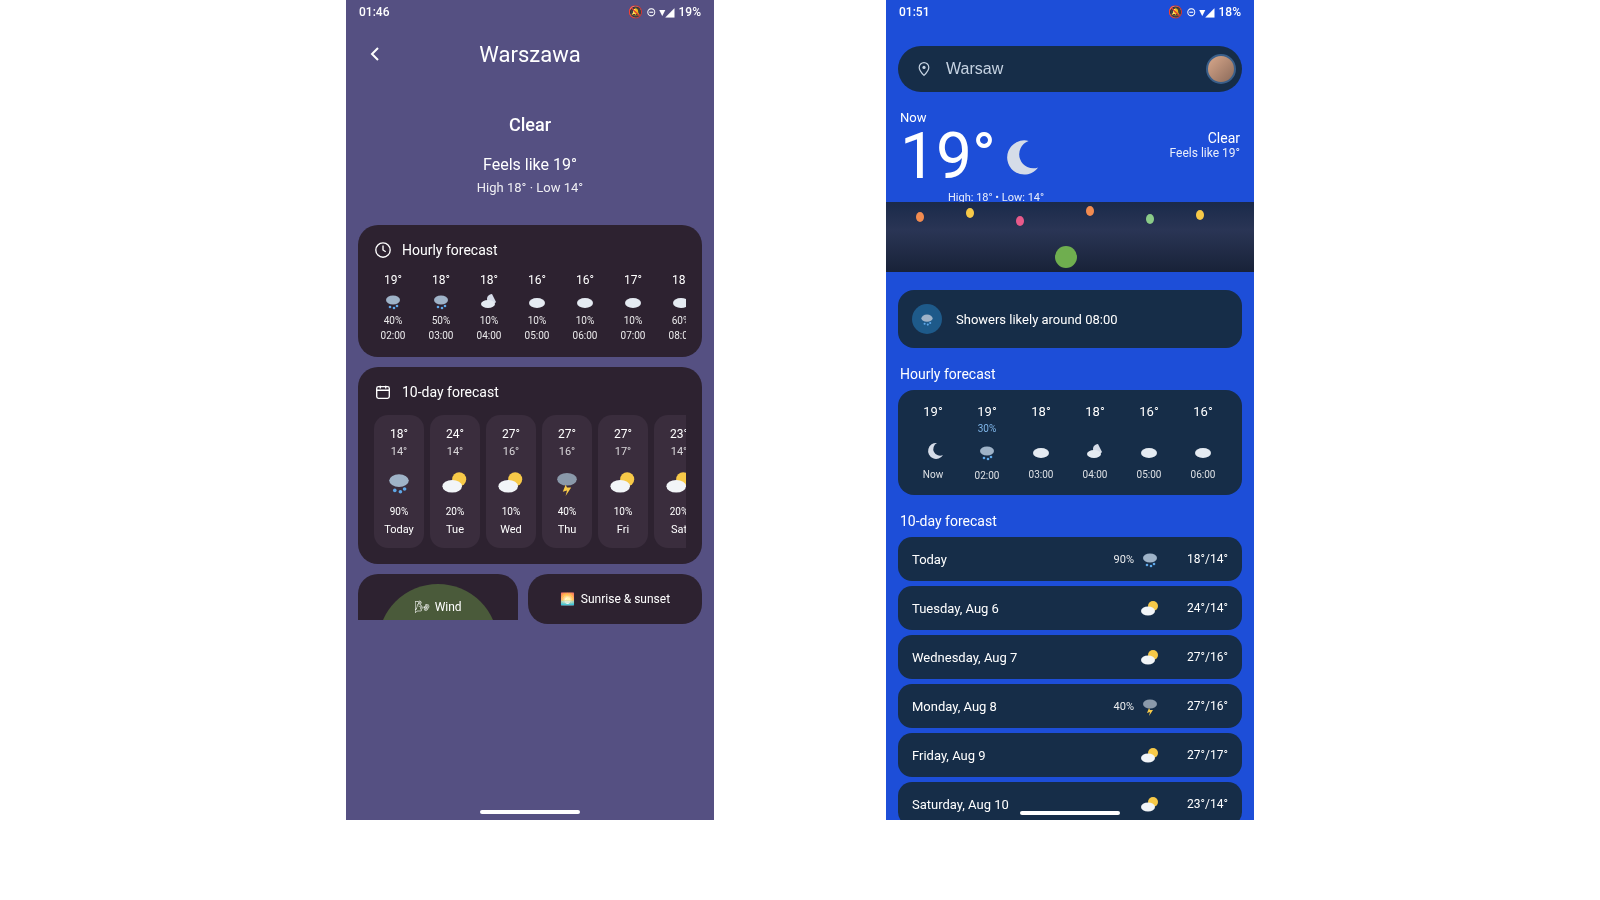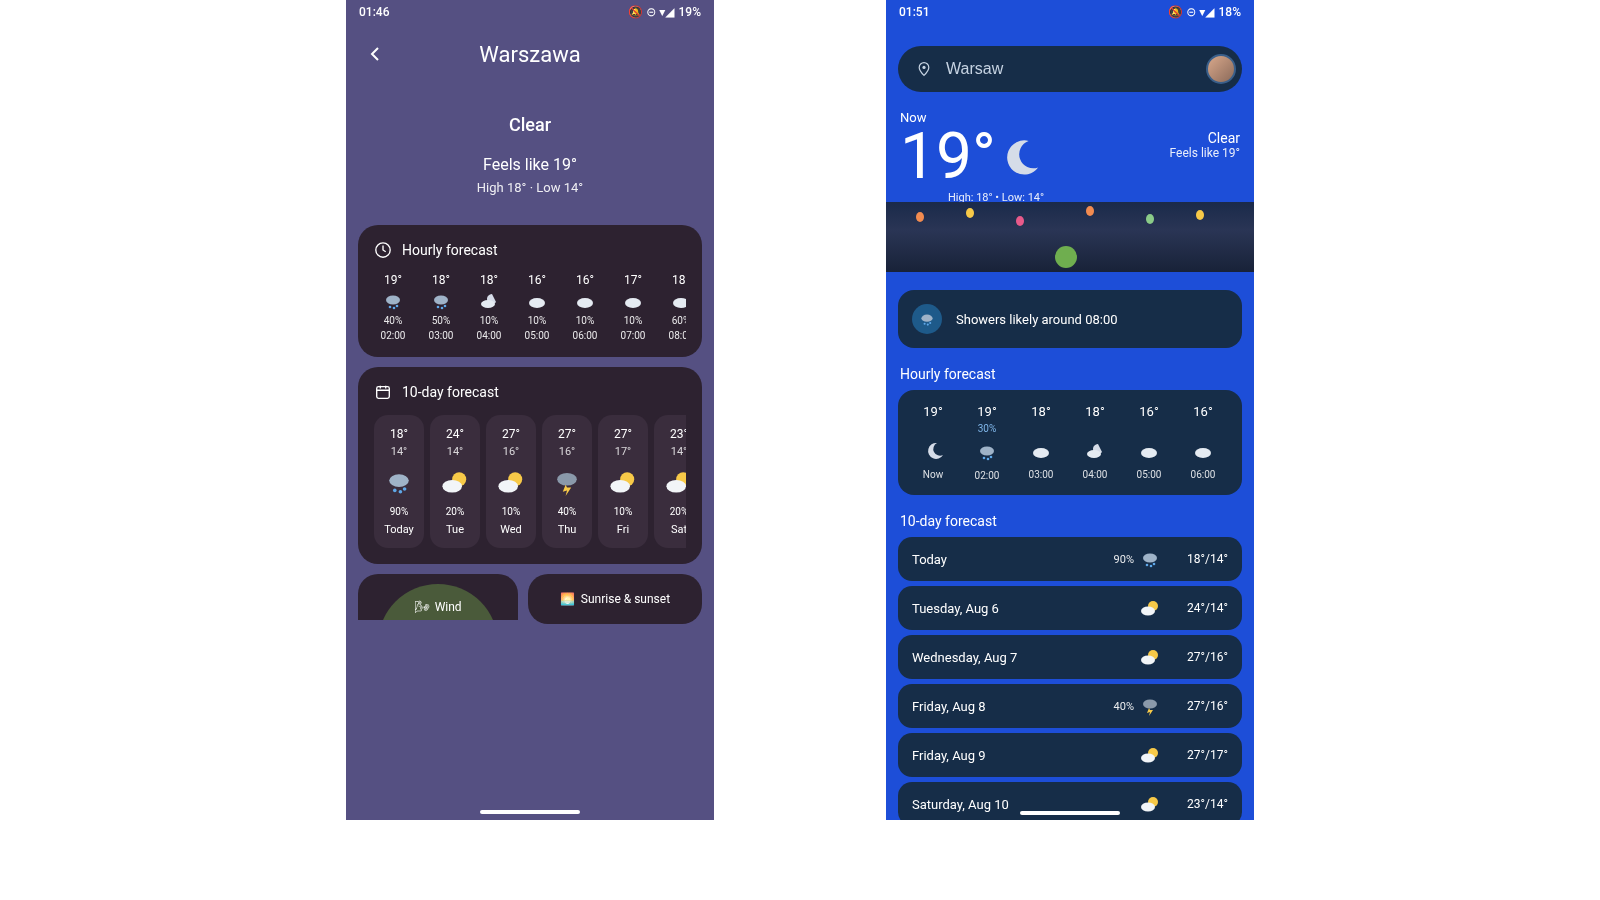--- a/index.html
+++ b/index.html
@@ -591,21 +591,21 @@
     </div>
     <div class="day-row ">
       <span class="day-name">Wednesday, Aug 7</span>
       <span class="day-precip-r"></span>
       <svg class="day-icon-r" viewBox="0 0 20 20">
           <use href="#i-partly"></use>
         </svg>
       <span class="day-temps">27°/16°</span>
     </div>
     <div class="day-row ">
-      <span class="day-name">Friday, Aug 8</span>
+      <span class="day-name">Monday, Aug 8</span>
       <span class="day-precip-r">40%</span>
       <svg class="day-icon-r" viewBox="0 0 20 20">
           <use href="#i-storm"></use>
         </svg>
       <span class="day-temps">27°/16°</span>
     </div>
     <div class="day-row ">
       <span class="day-name">Friday, Aug 9</span>
       <span class="day-precip-r"></span>
       <svg class="day-icon-r" viewBox="0 0 20 20">

